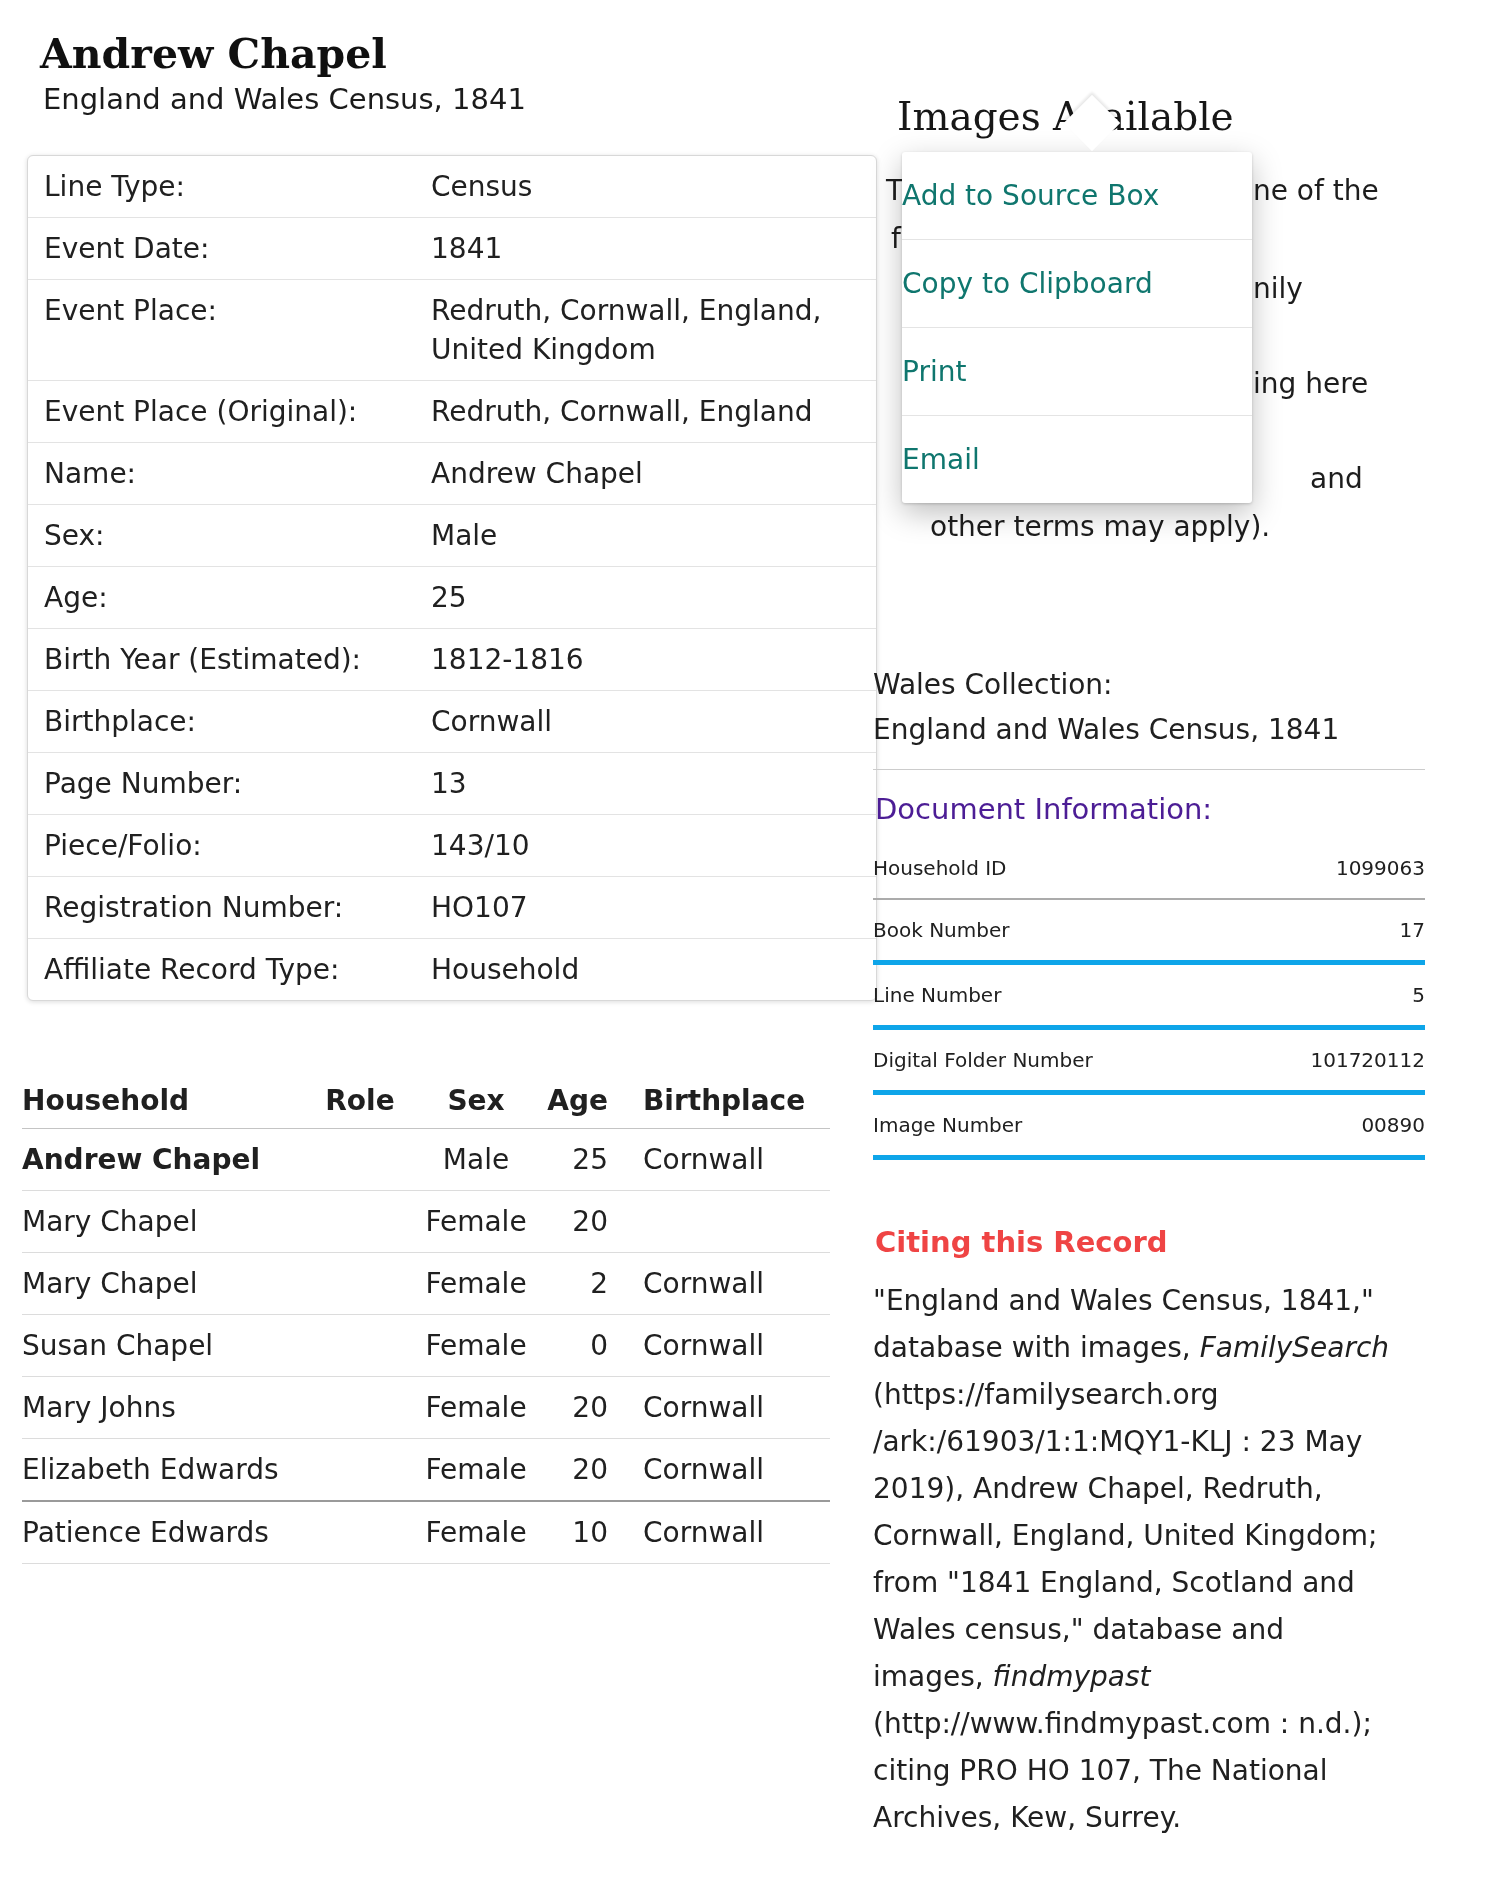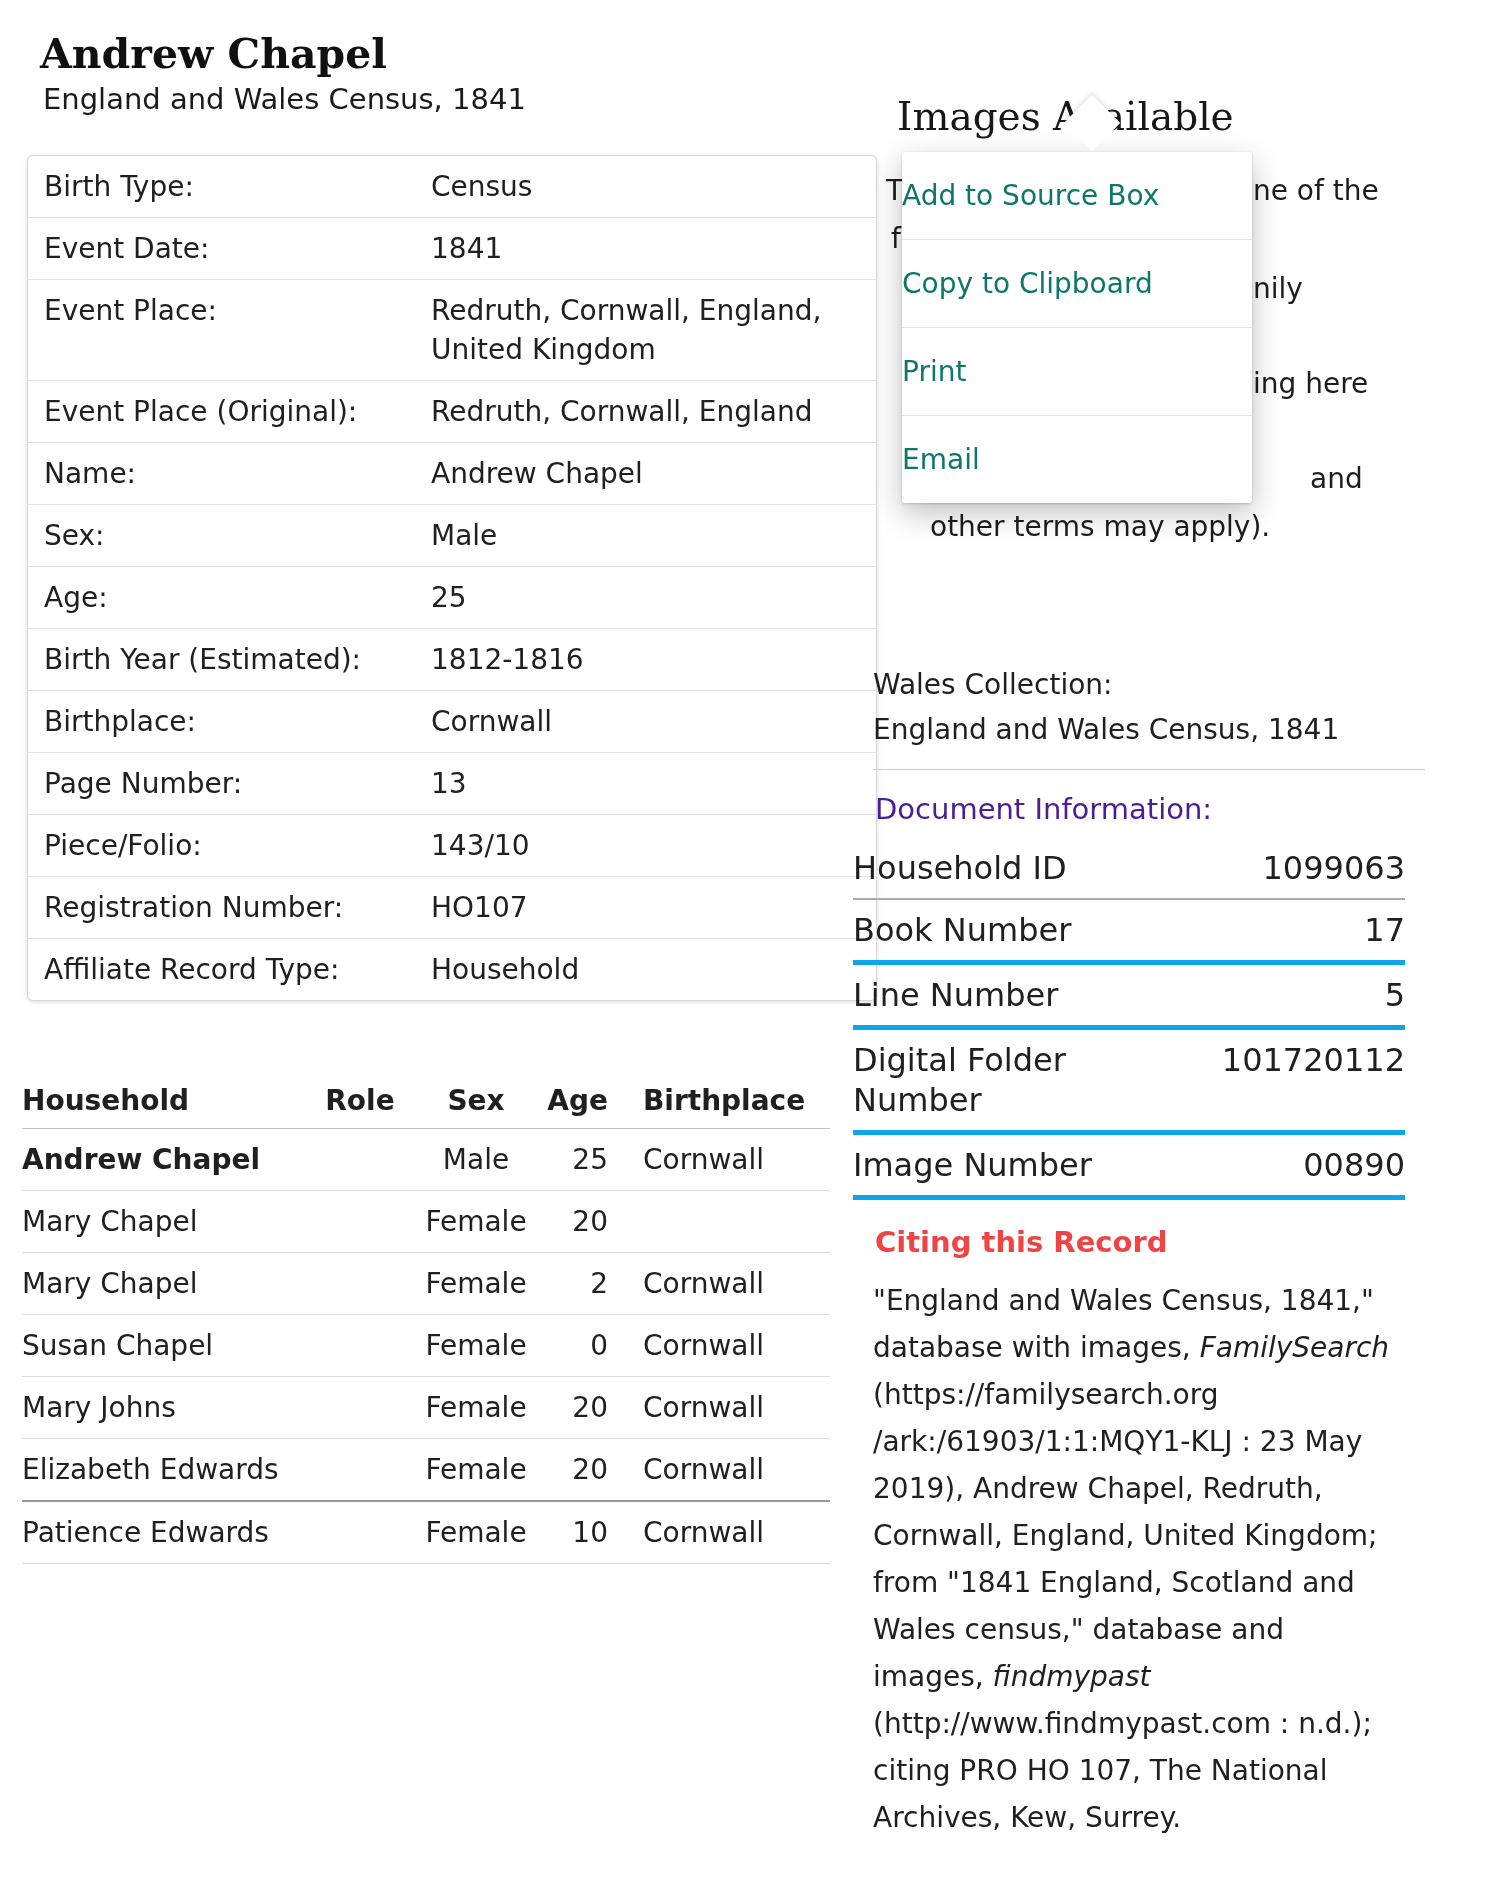--- a/index.html
+++ b/index.html
@@ -42,42 +42,42 @@
   .ctx-menu{position:absolute;left:902px;top:152px;width:350px;background:#fff;z-index:10;
          border-radius:3px;box-shadow:0 10px 30px rgba(0,0,0,.25),0 1px 3px rgba(0,0,0,.18);}
   .menu-item{height:87px;display:flex;align-items:center;
          font-size:28px;color:#0f766e;cursor:pointer;}
   .menu-item + .menu-item{border-top:1px solid #e4e4e4;}
   
   .record-collection{position:absolute;left:873px;top:662px;font-size:28px;line-height:45px;}
   .rc-rule{position:absolute;left:873px;top:769px;width:552px;height:0;
          border-top:1px solid #cccccc;}
   .doc-heading{position:absolute;left:875px;top:792px;font-size:29px;font-weight:normal;color:#4c1d95;}
-  .doc-table{position:absolute;left:853px;top:838px;width:552px;font-size:32px;}
+  .doc-table{position:absolute;left:873px;top:838px;width:552px;font-size:20px;}
   .doc-row{display:flex;justify-content:space-between;align-items:flex-start;
          padding:10px 0;line-height:40px;border-bottom:5px solid #0ea5e9;}
   .doc-row:first-child{border-bottom:2px solid #ababab;}
   .doc-label{max-width:250px;}
   .doc-value{text-align:right;}
   .citing-heading{position:absolute;left:875px;top:1225px;font-size:29px;font-weight:bold;color:#ef4444;}
   .citation{position:absolute;left:873px;top:1277px;width:580px;font-size:28px;}
   .cit-line{line-height:47px;white-space:nowrap;}
   .cit-line em{font-style:italic;}
 </style>
 </head>
 <body>
 
 <div class="page">
 
   <div class="title">Andrew Chapel</div>
   <div class="subtitle">England and Wales Census, 1841</div>
 
   <div class="record-card" id="record-card">
       <div class="rrow">
-        <div class="rlabel">Birth Type:</div>
+        <div class="rlabel">Line Type:</div>
         <div class="rvalue">Census</div>
       </div>
       <div class="rrow">
         <div class="rlabel">Event Date:</div>
         <div class="rvalue">1841</div>
       </div>
       <div class="rrow">
         <div class="rlabel">Event Place:</div>
         <div class="rvalue">Redruth, Cornwall, England, United Kingdom</div>
       </div>

